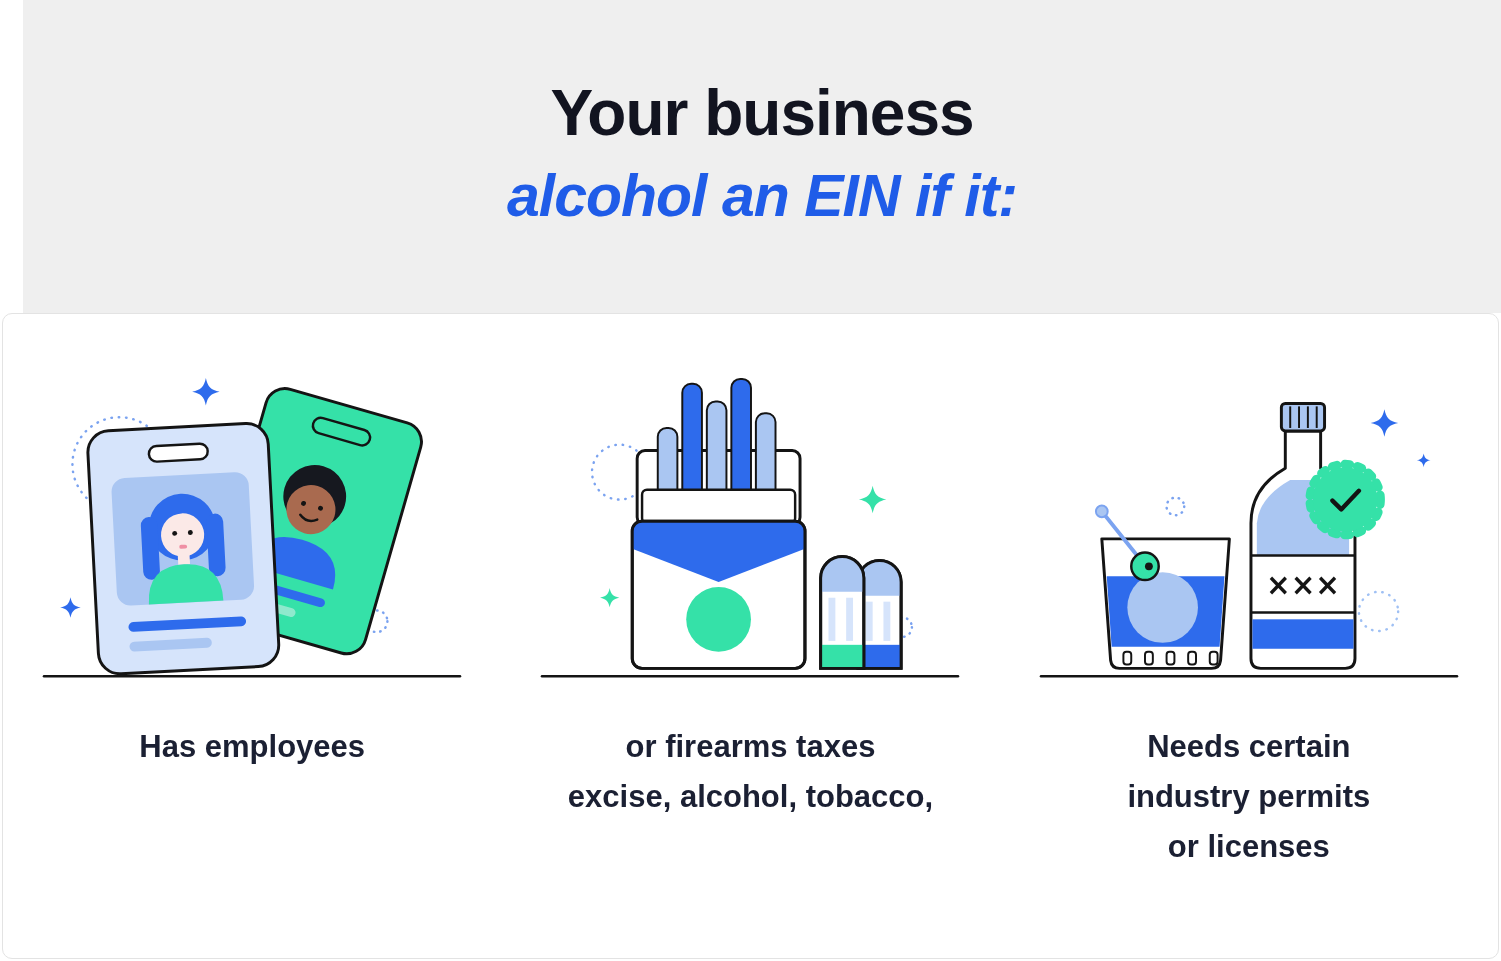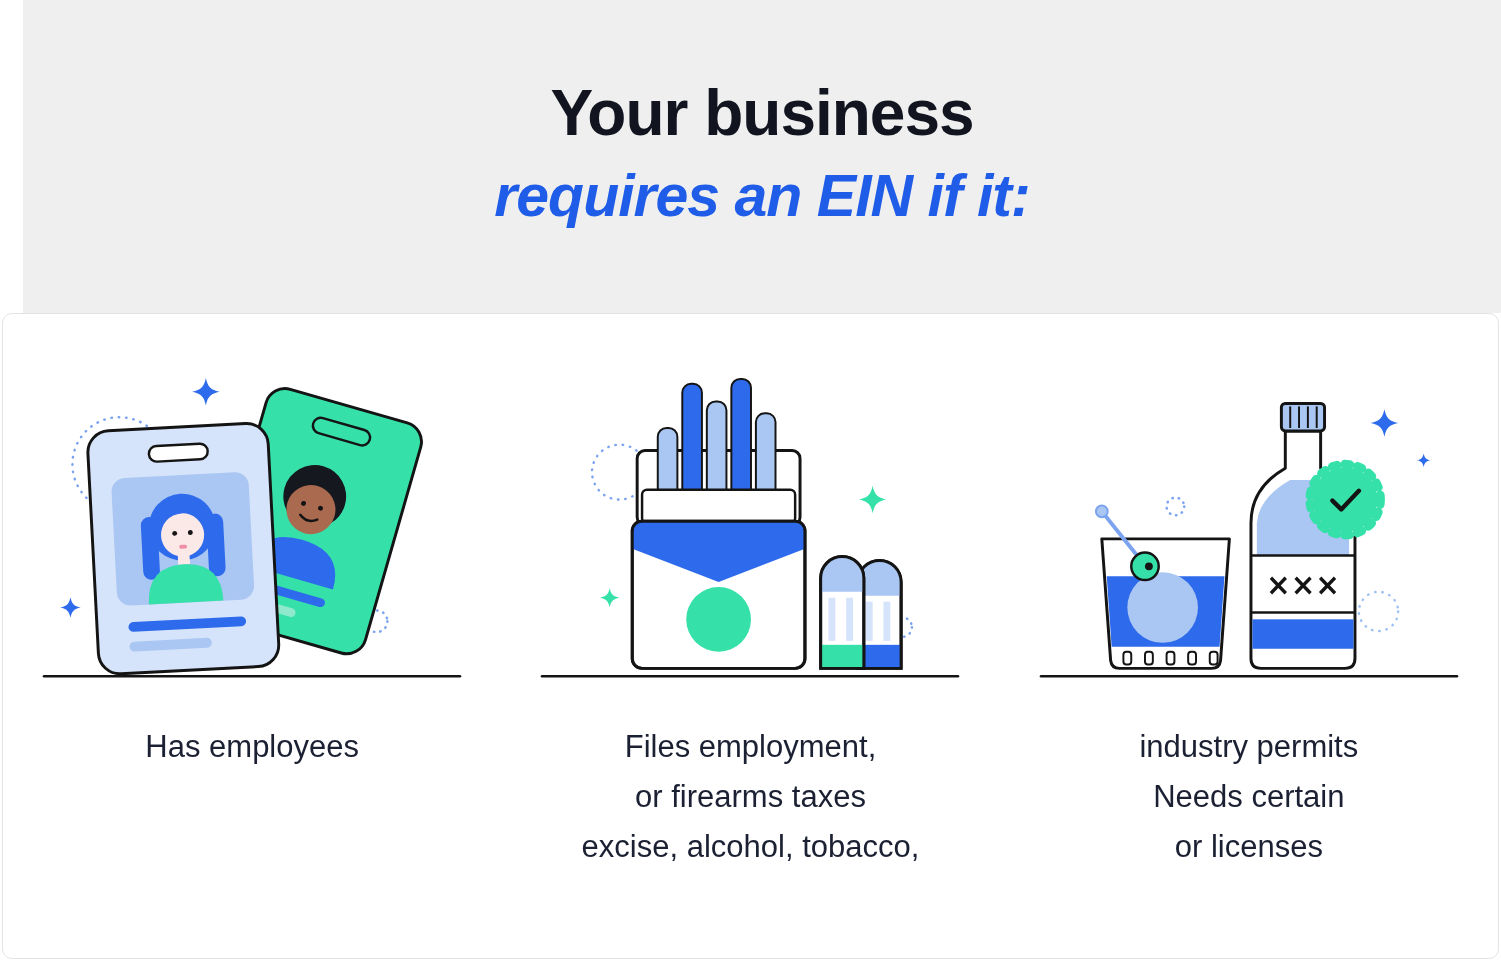--- a/index.html
+++ b/index.html
@@ -23,31 +23,31 @@
     background:#ffffff; border:1px solid #e3e3e3; border-radius:10px;
     display:flex;
   }
   .col {
     flex:1; display:flex; flex-direction:column; align-items:center;
     padding-top:60px;
   }
   .art svg { width:432px; height:314px; display:block; }
   .caption {
     margin-top:34px; font-size:31px; line-height:50px; color:#1b2033;
-    text-align:center; font-weight:400;
+    text-align:center; font-weight:700;
   }
 </style>
 </head>
 <body>
 
 <div class="page">
 
   <header class="hero">
     <h1>Your business</h1>
-    <h2>requires an EIN if it:</h2>
+    <h2>alcohol an EIN if it:</h2>
   </header>
 
   <main class="panel">
 
     <section class="col">
       <div class="art">
         <svg viewBox="0 0 440 320">
           <defs>
             <path id="spark1" d="M0 -14 C 1.8 -5 5 -1.8 14 0 C 5 1.8 1.8 5 0 14 C -1.8 5 -5 1.8 -14 0 C -5 -1.8 -1.8 -5 0 -14 Z"></path>
           </defs>
@@ -147,21 +147,20 @@
             </g>
           </g>
 
           <use href="#spark2" fill="#35e1a8" transform="translate(345,128)"></use>
           <use href="#spark2" fill="#35e1a8" transform="translate(77,228) scale(0.7)"></use>
 
           <line x1="8" y1="308" x2="432" y2="308" stroke="#141414" stroke-width="2.5" stroke-linecap="round"></line>
         </svg>
       </div>
       <div class="caption">
-        <div>Files employment,</div>
         <div>or firearms taxes</div>
         <div>excise, alcohol, tobacco,</div>
       </div>
     </section>
 
     <section class="col">
       <div class="art">
         <svg viewBox="0 0 440 320">
           <defs>
             <path id="spark3" d="M0 -14 C 1.8 -5 5 -1.8 14 0 C 5 1.8 1.8 5 0 14 C -1.8 5 -5 1.8 -14 0 C -5 -1.8 -1.8 -5 0 -14 Z"></path>
@@ -209,20 +208,20 @@
             <path d="M -13 1 L -4 10 L 14 -9" fill="none" stroke="#141414" stroke-width="4.5" stroke-linecap="round" stroke-linejoin="round"></path>
           </g>
 
           <use href="#spark3" fill="#2e6bec" transform="translate(358,50)"></use>
           <use href="#spark3" fill="#2e6bec" transform="translate(398,88) scale(0.5)"></use>
 
           <line x1="8" y1="308" x2="432" y2="308" stroke="#141414" stroke-width="2.5" stroke-linecap="round"></line>
         </svg>
       </div>
       <div class="caption">
+        <div>Needs certain</div>
         <div>industry permits</div>
-        <div>Needs certain</div>
         <div>or licenses</div>
       </div>
     </section>
 
   </main>
 </div>
 
 </body></html>

